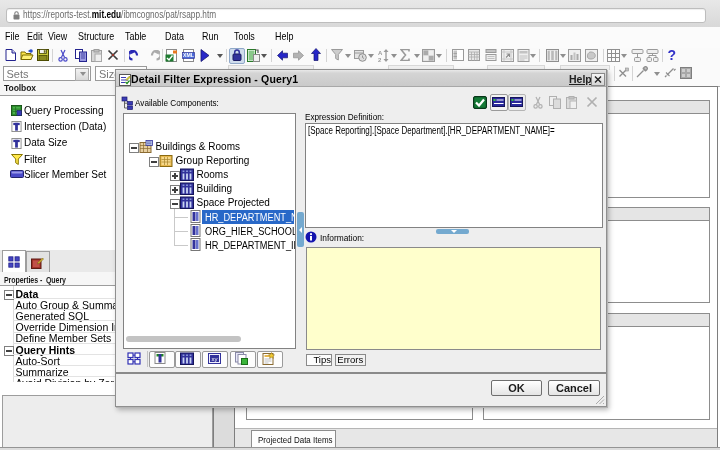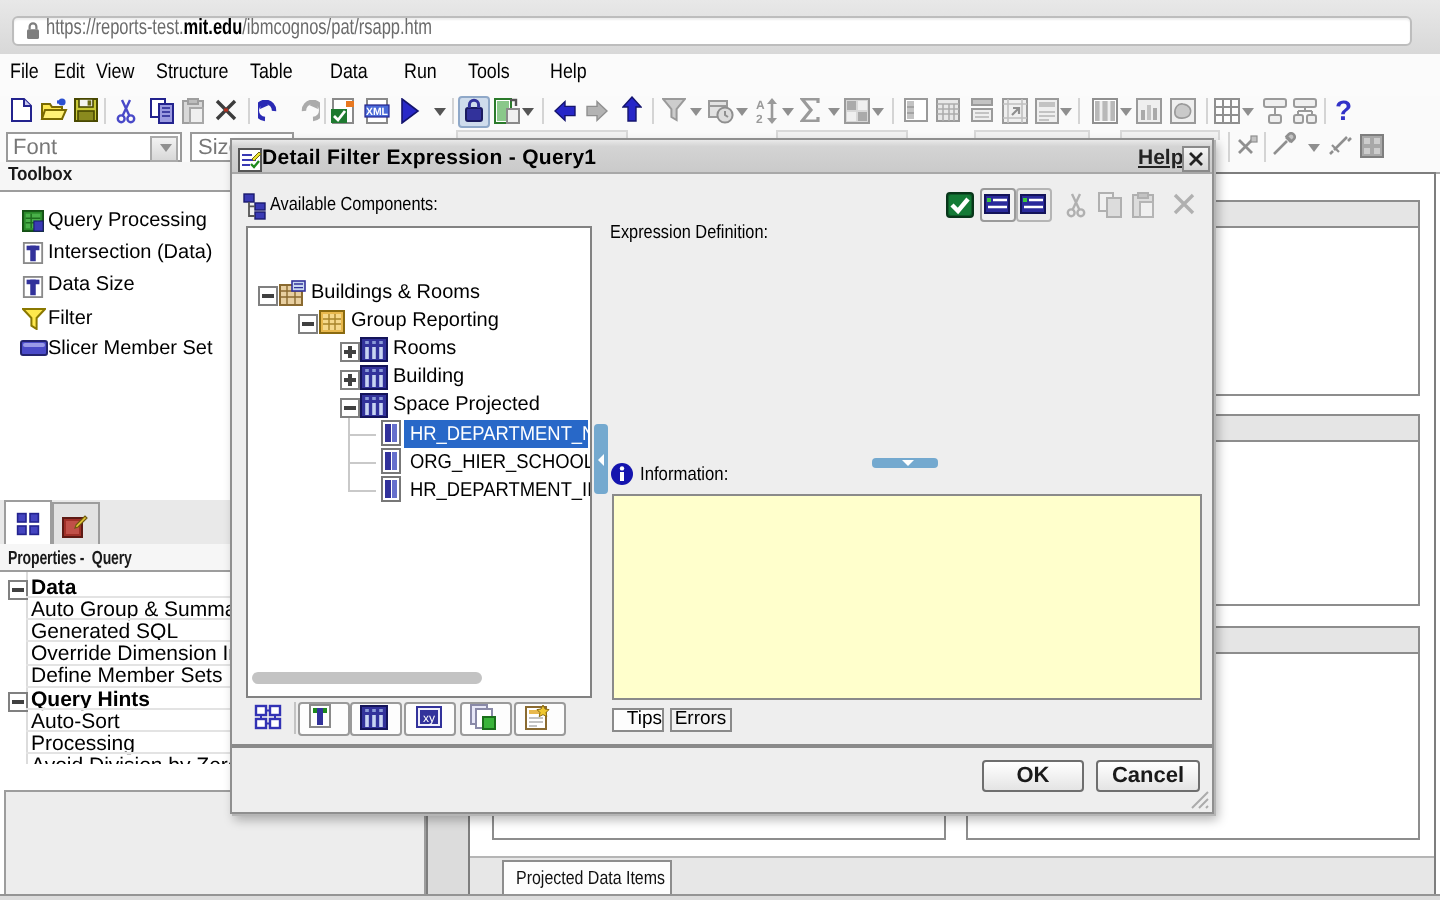--- a/index.html
+++ b/index.html
@@ -266,21 +266,21 @@
       <rect x="1" y="8.5" width="4.5" height="4" rx="1" fill="#efefef" stroke="#9a9a9a"></rect>
       <rect x="7.5" y="8.5" width="4.5" height="4" rx="1" fill="#efefef" stroke="#9a9a9a"></rect>
       <path d="M6.5 4.5 v2 M3 6.5 h7 M3 6.5 v2 M10 6.5 v2" stroke="#9a9a9a" fill="none"></path>
     </svg>
     <span class="sep1" style="left:662px"></span>
     <div class="abs" style="left:667.5px;top:46.5px;font-size:14px;font-weight:bold;color:#3232c8;">?</div>
   </div>
 
   <div class="abs" style="left:0;top:63.5px;width:720px;height:22px;background:#fafafa;border-bottom:1px solid #a8a8a8;"></div>
   <div class="abs" style="left:2.5px;top:66px;width:86px;height:13px;background:#fff;border:1px solid #9a9a9a;">
-    <span style="position:absolute;left:3px;top:0.5px;font-size:11px;color:#777;">Font</span>
+    <span style="position:absolute;left:3px;top:0.5px;font-size:11px;color:#777;">Sets</span>
     <span class="abs" style="right:1px;top:1px;width:12px;height:10.5px;background:linear-gradient(#f2f2f2,#d8d8d8);border:1px solid #aaa;"></span>
     <span class="dd ddg" style="right:3.5px;top:5px;"></span>
   </div>
   <div class="abs" style="left:95px;top:66px;width:50px;height:13px;background:#fff;border:1px solid #9a9a9a;">
     <span style="position:absolute;left:3px;top:0.5px;font-size:11px;color:#777;">Size</span>
   </div>
   <div id="tbar2">
 
     <span class="abs" style="left:228px;top:65px;width:84px;height:4px;background:#f1f1f1;border:1px solid #d8d8d8;border-bottom:none;"></span>
     <span class="abs" style="left:388px;top:65px;width:64px;height:4px;background:#f1f1f1;border:1px solid #d8d8d8;border-bottom:none;"></span>
@@ -387,21 +387,21 @@
       <div class="abs" style="left:13px;top:46px;width:200px;height:1px;background:#e3e3e3;"></div>
       <div class="prow" style="top:46.8px;">Define Member Sets</div>
       <div class="abs" style="left:13px;top:57.2px;width:200px;height:1px;background:#e3e3e3;"></div>
       <span class="exp" style="left:3.5px;top:60px;">
           <i></i>
         </span>
       <div class="prow" style="top:58px;font-weight:bold;">Query Hints</div>
       <div class="abs" style="left:13px;top:68.4px;width:200px;height:1px;background:#e3e3e3;"></div>
       <div class="prow" style="top:69.2px;">Auto-Sort</div>
       <div class="abs" style="left:13px;top:79.6px;width:200px;height:1px;background:#e3e3e3;"></div>
-      <div class="prow" style="top:80.4px;">Processing</div>
+      <div class="prow" style="top:80.4px;">Summarize</div>
       <div class="abs" style="left:13px;top:90.8px;width:200px;height:1px;background:#e3e3e3;"></div>
       <div class="abs" style="left:0;top:91.6px;width:212px;height:4.5px;overflow:hidden;">
         <div class="prow" style="top:0;">Avoid Division by Zero</div>
       </div>
     </div>
 
     <div class="abs" style="left:1.5px;top:308.5px;width:209px;height:56px;background:#ededed;border:1px solid #9d9d9d;"></div>
   </div>
 
   <div class="abs" style="left:233.5px;top:86px;width:482px;height:360.5px;background:#fff;border:1px solid #7e7e7e;">
@@ -622,20 +622,23 @@
       <span class="btn6" style="left:140.5px;top:280.5px;"></span>
       <svg class="abs" style="left:146px;top:281.5px" width="13" height="13" viewBox="0 0 13 13">
         <rect x="1" y="1.5" width="10" height="11" fill="#fff" stroke="#8a6a30"></rect>
         <rect x="2.5" y="3" width="7" height="2" fill="#e8b84d"></rect>
         <path d="M2.5 7 h7 M2.5 9 h7 M2.5 11 h4" stroke="#b0b0b0" stroke-width=".8"></path>
         <path d="M9.5 .5 l1 2 2 .3 -1.5 1.5 .4 2 -1.9 -1 -1.9 1 .4 -2 -1.5 -1.5 2 -.3 Z" fill="#f0c830" stroke="#8a6a10" stroke-width=".5"></path>
       </svg>
     </div>
 
     <div class="abs" style="left:188.5px;top:41px;font-size:9.5px;color:#000;white-space:nowrap;transform:scaleX(0.86);transform-origin:0 0;">Expression Definition:</div>
+    <div class="abs" style="left:188.5px;top:52.5px;width:296px;height:103px;background:#fff;border:1px solid #828282;">
+      <span style="position:absolute;left:2px;top:1.5px;font-size:10px;color:#000;white-space:nowrap;transform:scaleX(0.8);transform-origin:0 0;">[Space Reporting].[Space Department].[HR_DEPARTMENT_NAME]=</span>
+    </div>
 
     <div class="abs" style="left:320px;top:158.5px;width:33px;height:5.5px;background:#74a9cf;border-radius:2px;"></div>
     <div class="abs" style="left:334.5px;top:160px;width:0;height:0;border-left:3px solid transparent;border-right:3px solid transparent;border-top:3.5px solid #fff;"></div>
 
     <svg class="abs" style="left:189px;top:160.5px" width="12" height="12" viewBox="0 0 12 12">
       <circle cx="6" cy="6" r="5.5" fill="#1414ae"></circle>
       <circle cx="6" cy="3.2" r="1.1" fill="#fff"></circle>
       <rect x="5" y="5" width="2" height="4.5" fill="#fff"></rect>
     </svg>
     <div class="abs" style="left:203.5px;top:162px;font-size:9.5px;color:#000;white-space:nowrap;transform:scaleX(0.88);transform-origin:0 0;">Information:</div>

